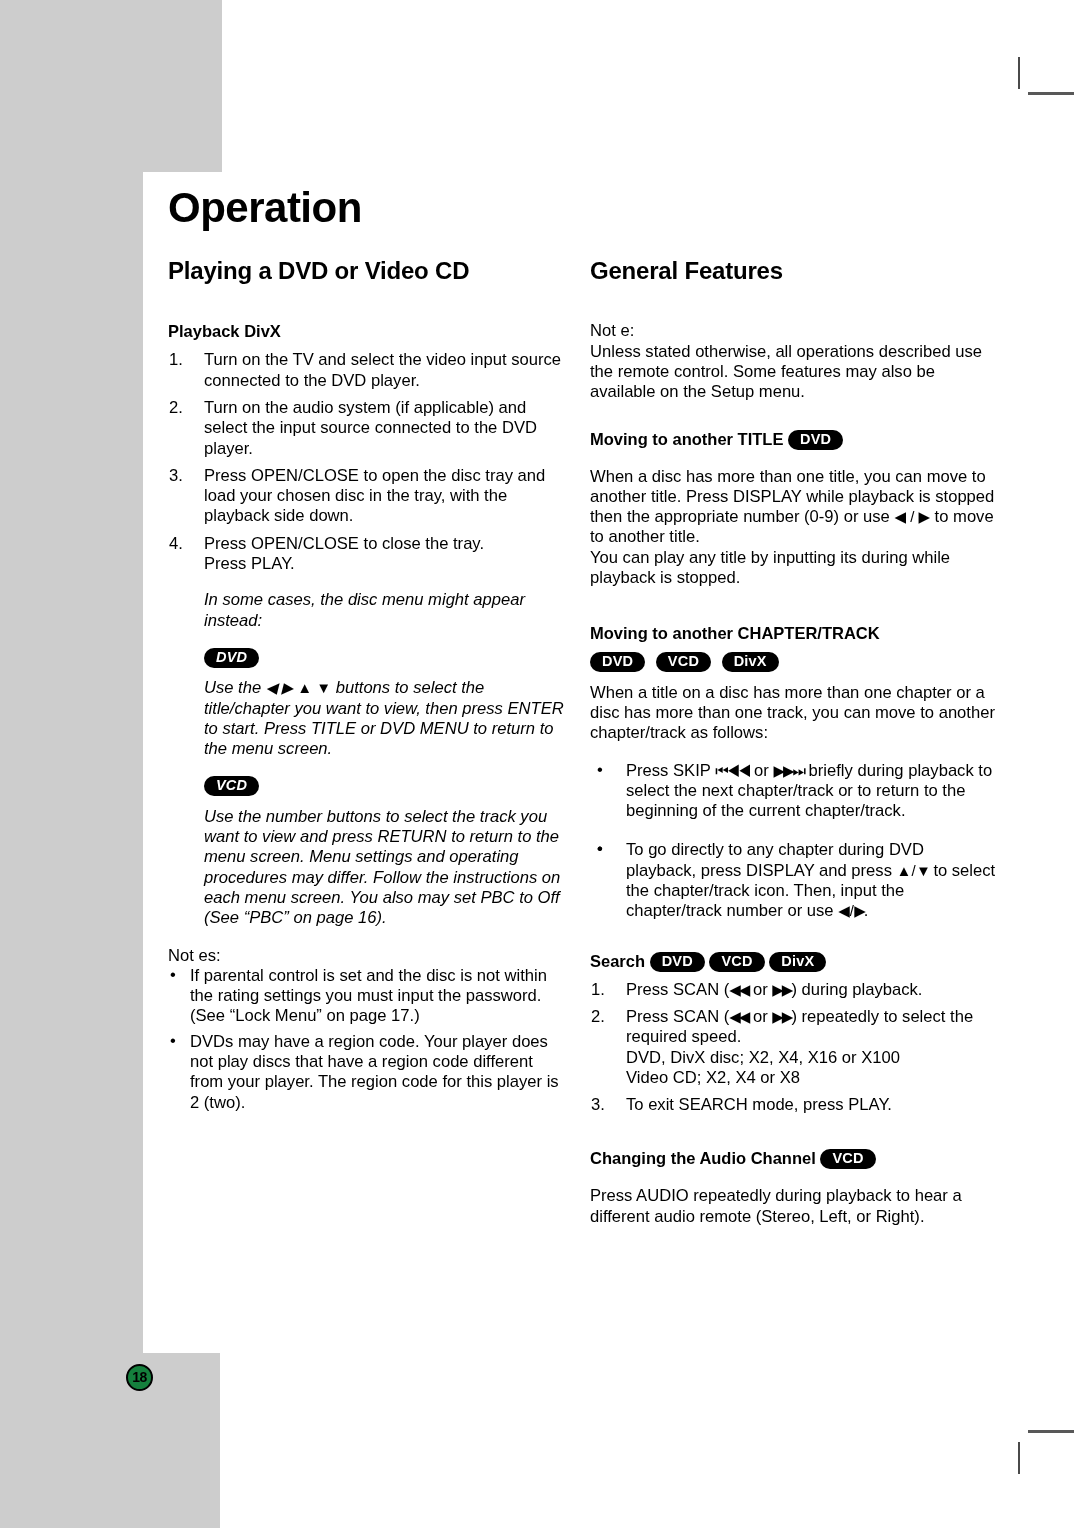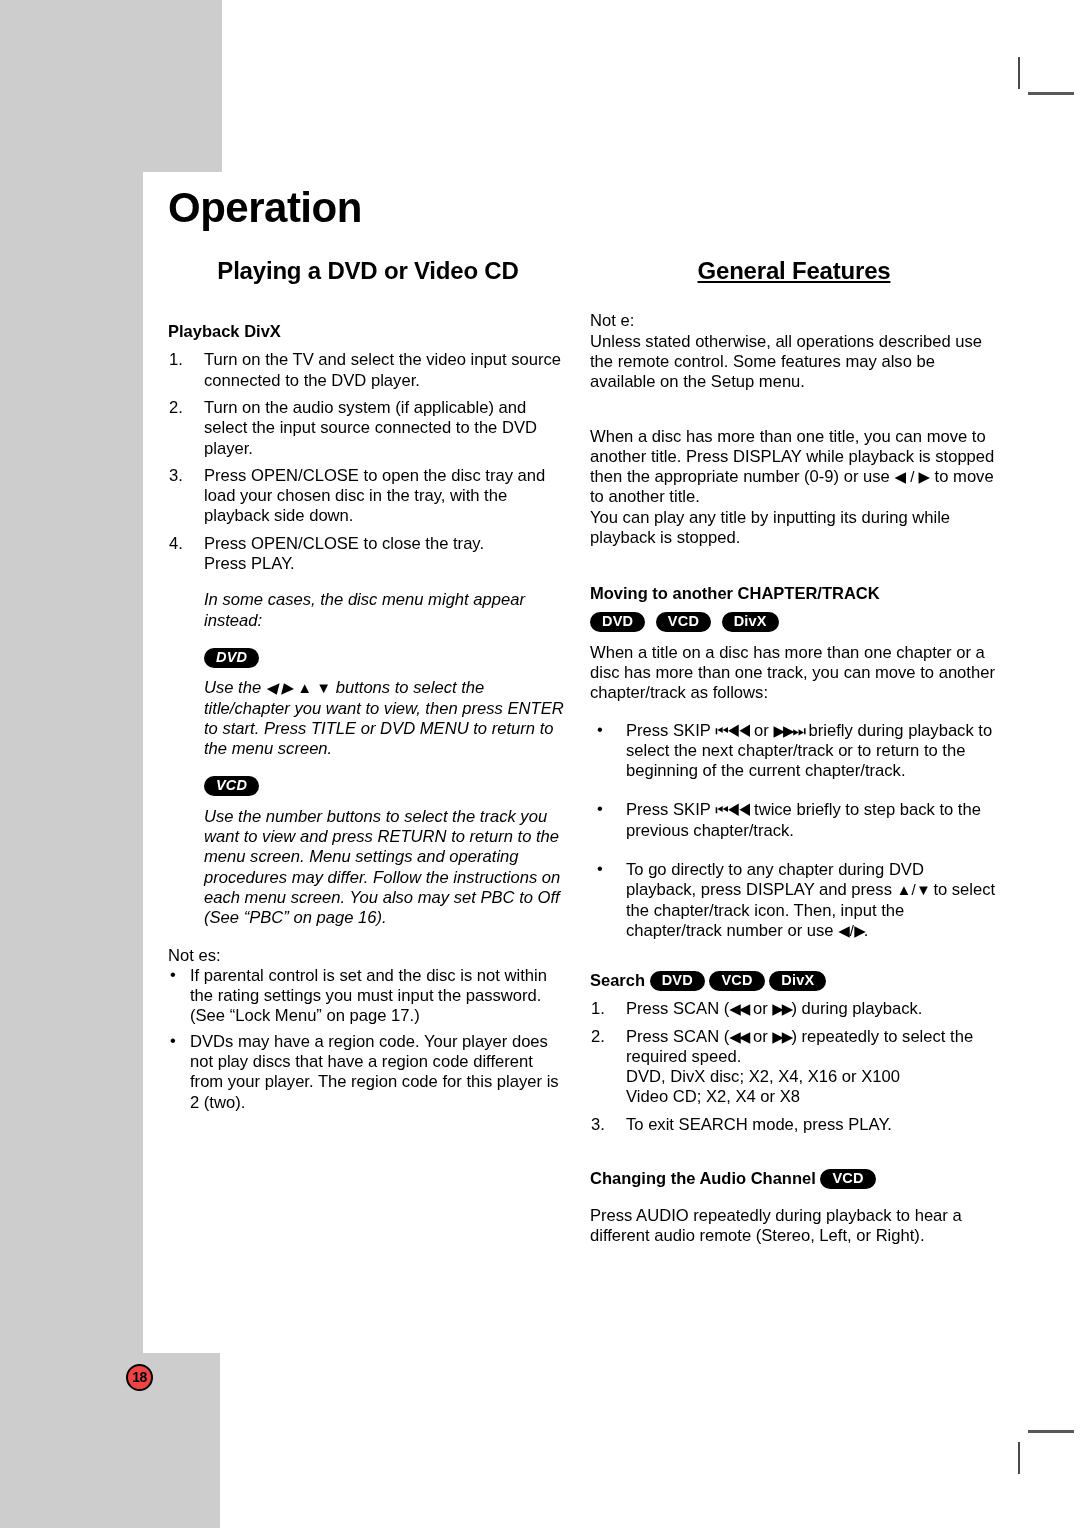--- a/index.html
+++ b/index.html
@@ -57,21 +57,21 @@
     top: 1364px;
     width: 27px;
     height: 27px;
     border: 2.5px solid #000;
     border-radius: 50%;
     box-sizing: border-box;
     font-size: 14px;
     font-weight: bold;
     line-height: 22px;
     text-align: center;
-    background: #ef4444;
+    background: #15803d;
     letter-spacing: -0.5px;
   }
 
   
   .content { position: absolute; left: 0; top: 0; width: 1080px; }
 
   .chapter-title {
     position: absolute;
     left: 168px;
     top: 186px;
@@ -90,24 +90,23 @@
   }
   .col-left  { left: 168px; width: 400px; }
   .col-right { left: 590px; width: 408px; }
 
   h2.section-title {
     margin: 0 0 0 0;
     font-size: 24px;
     font-weight: bold;
     letter-spacing: -0.2px;
     line-height: 1.1;
-    text-align: center;
   }
   .col-left h2.section-title { margin-bottom: 36px; }
-  .col-right h2.section-title { margin-bottom: 27px; text-decoration: underline; }
+  .col-right h2.section-title { margin-bottom: 37px; }
 
   h3.sub-title {
     margin: 0 0 8px 0;
     font-size: 16.5px;
     font-weight: bold;
     line-height: 22px;
   }
   h3.sub-title .badge { vertical-align: 1px; }
 
   p { margin: 0; }
@@ -227,36 +226,39 @@
   </div>
 
   <div class="col col-right">
 
     <h2 class="section-title">General Features</h2>
 
     <p>Not e:</p>
     <p>Unless stated otherwise, all operations described use the remote control. Some features may also be available on the Setup menu.</p>
 
     <div class="gap-l"></div>
+    <h3 class="sub-title"><span>Moving to another TITLE</span>
+      <span class="badge">DVD</span>
+    </h3>
 
     <div class="gap-s"></div>
     <p><span>When a disc has more than one title, you can move to another title. Press DISPLAY while playback is stopped then the appropriate number (0-9) or use</span>
       <span class="glyph-lg">◀ / ▶</span><span> to move to another title.</span><br><span>You can play any title by inputting its during while playback is stopped.</span></p>
 
     <div class="gap-xl"></div>
     <h3 class="sub-title">Moving to another CHAPTER/TRACK</h3>
     <p class="badge-row" id="chapter-badges"><span class="badge">DVD</span> <span class="badge">VCD</span> <span class="badge">DivX</span> </p>
 
     <div class="gap-s"></div>
     <p>When a title on a disc has more than one chapter or a disc has more than one track, you can move to another chapter/track as follows:</p>
 
     <div class="gap-m"></div>
     <ul class="blist" id="chapter-bullets">
         <li><span class="dot">•</span><span>Press SKIP <span class="skip">⏮◀◀</span> or <span class="skip">▶▶⏭</span> briefly during playback to select the next chapter/track or to return to the beginning of the current chapter/track.</span></li>
-        <li><span class="dot">•</span><span>Press SKIP <span class="skip">⏮◀◀</span> twice briefly to step back to the previous chapter/track.</span></li>
+        <li><span class="dot">•</span></li>
         <li><span class="dot">•</span><span>To go directly to any chapter during DVD playback, press DISPLAY and press <span class="skip">▲ / ▼</span> to select the chapter/track icon. Then, input the chapter/track number or use <span class="skip">◀ / ▶</span>.</span></li>
       </ul>
 
     <div class="gap-s"></div>
     <h3 class="sub-title"><span>Search</span>
       <span id="search-badges"><span class="badge">DVD</span> <span class="badge">VCD</span> <span class="badge">DivX</span> </span>
     </h3>
 
     <ol class="olist" id="search-steps">
         <li><span class="num">1.</span><span>Press SCAN (<span class="skip">◀◀</span> or <span class="skip">▶▶</span>) during playback.</span></li>

